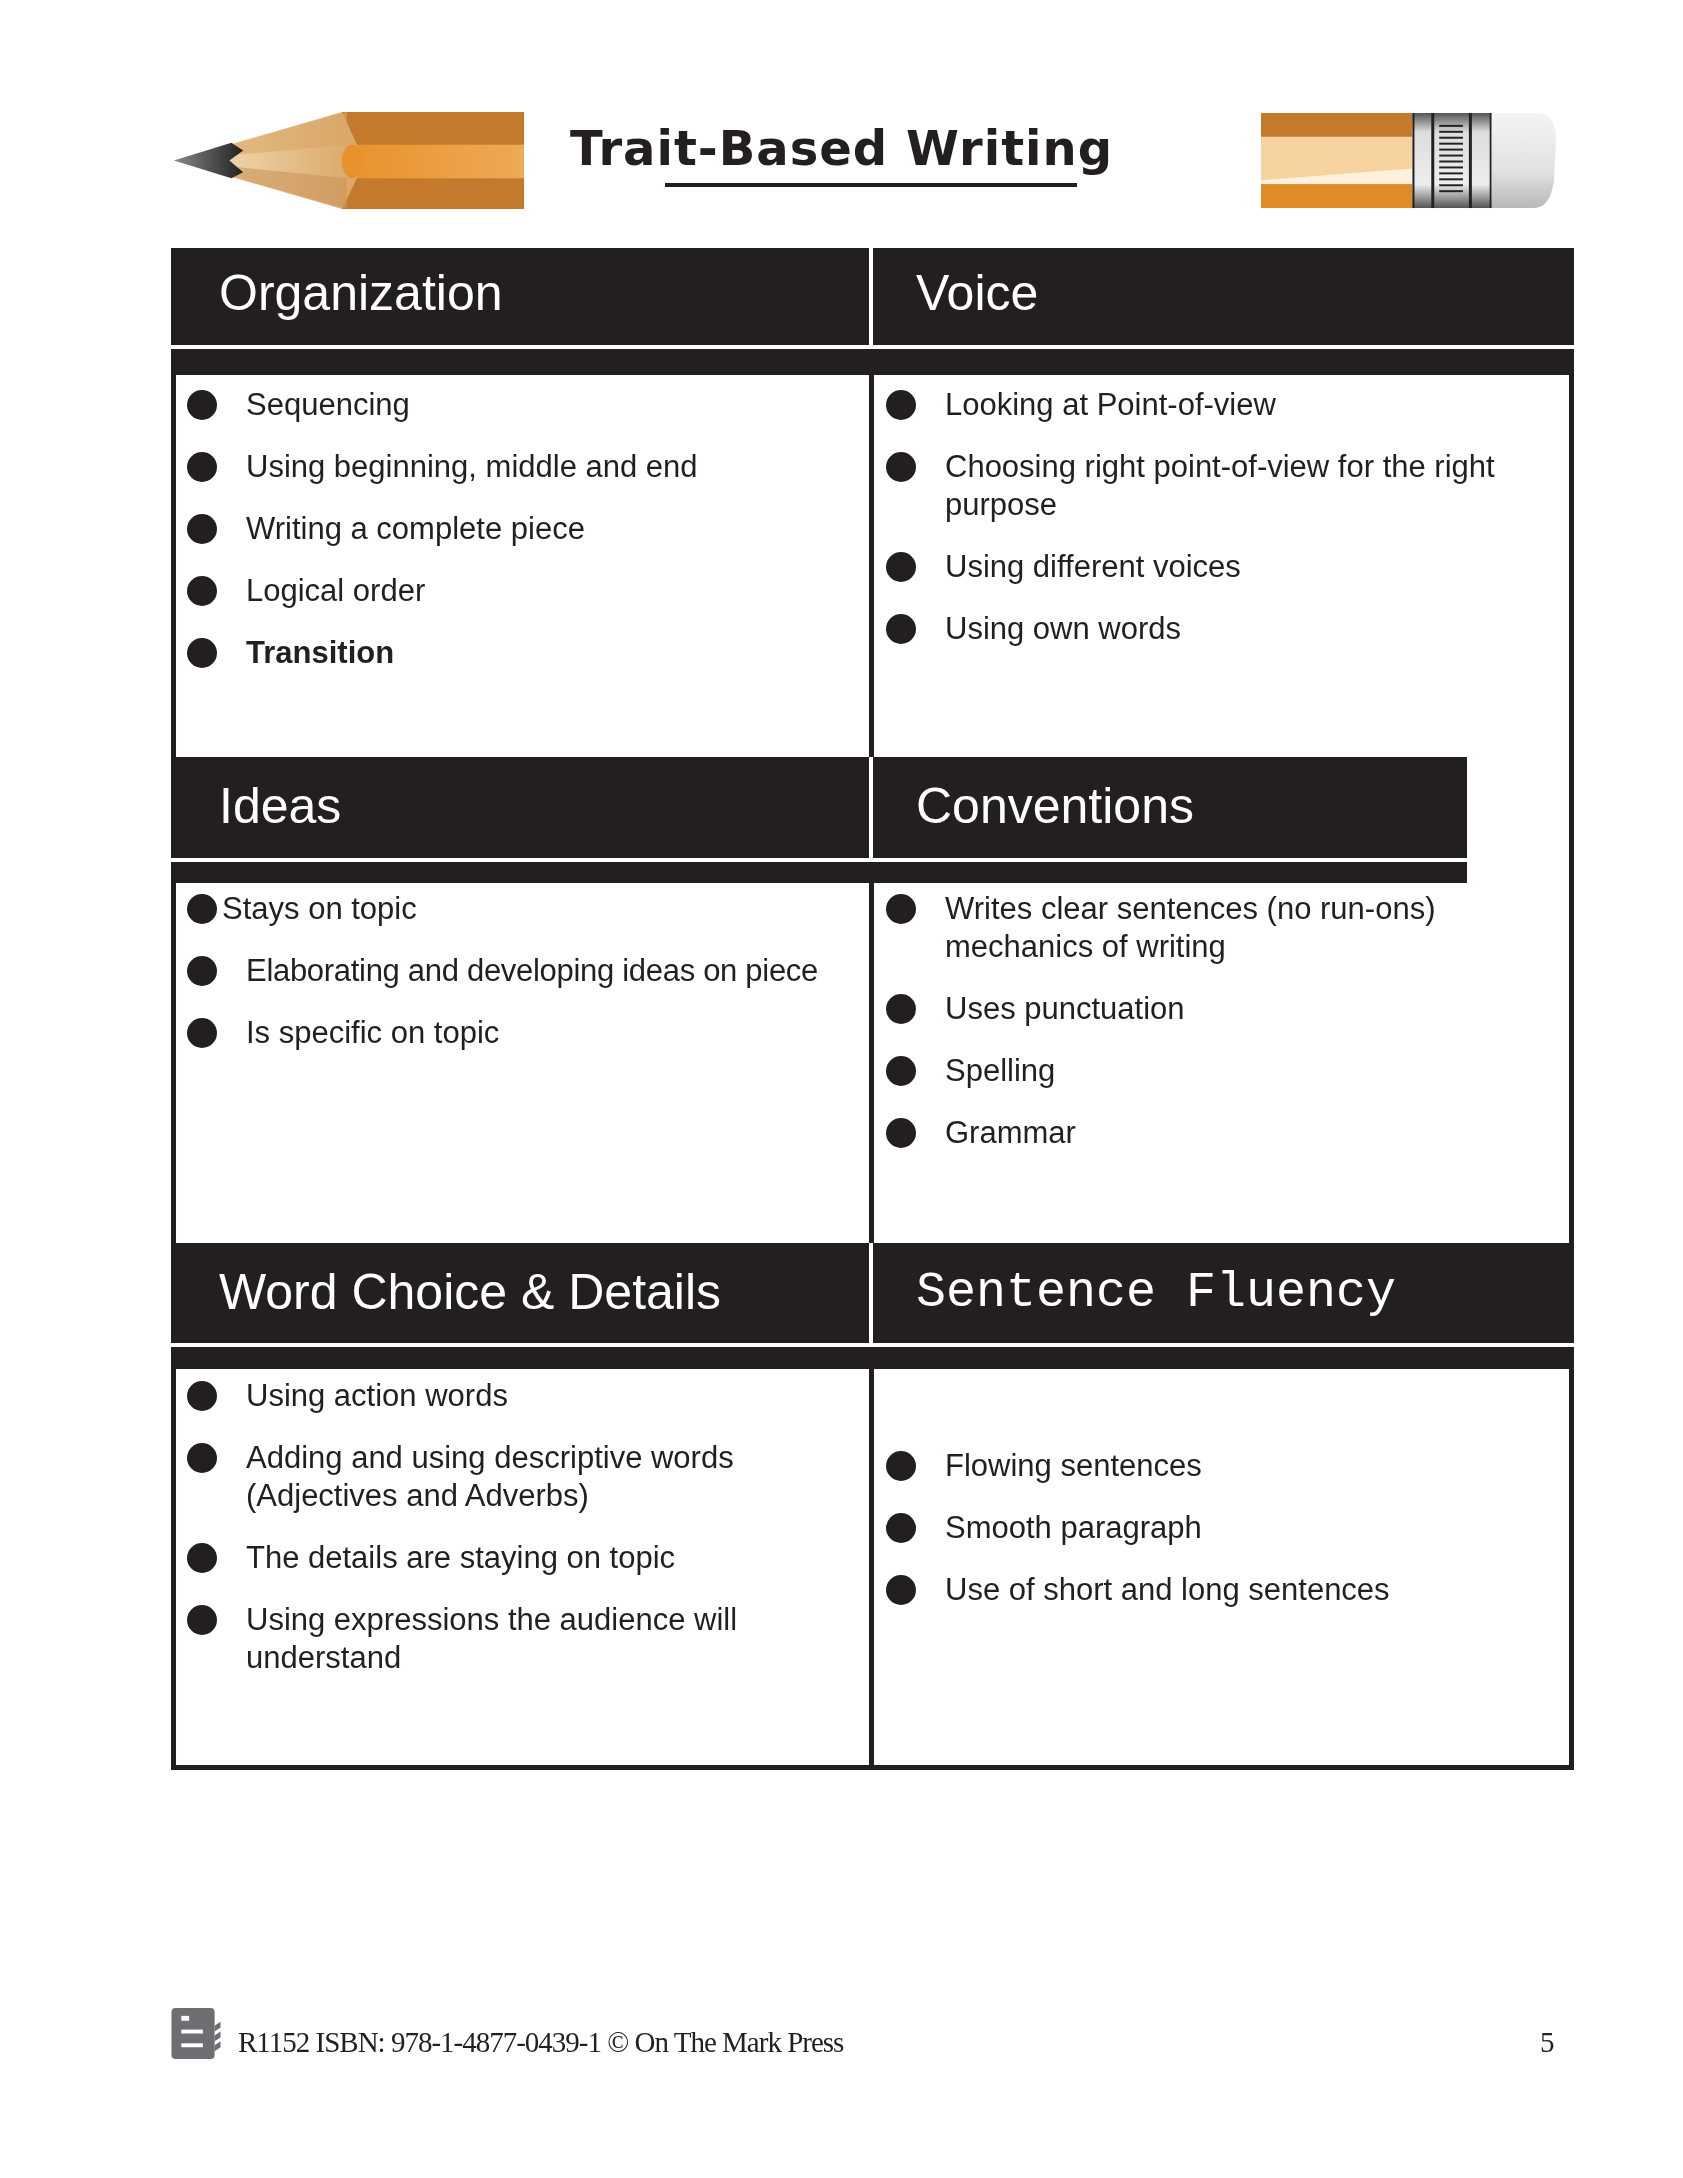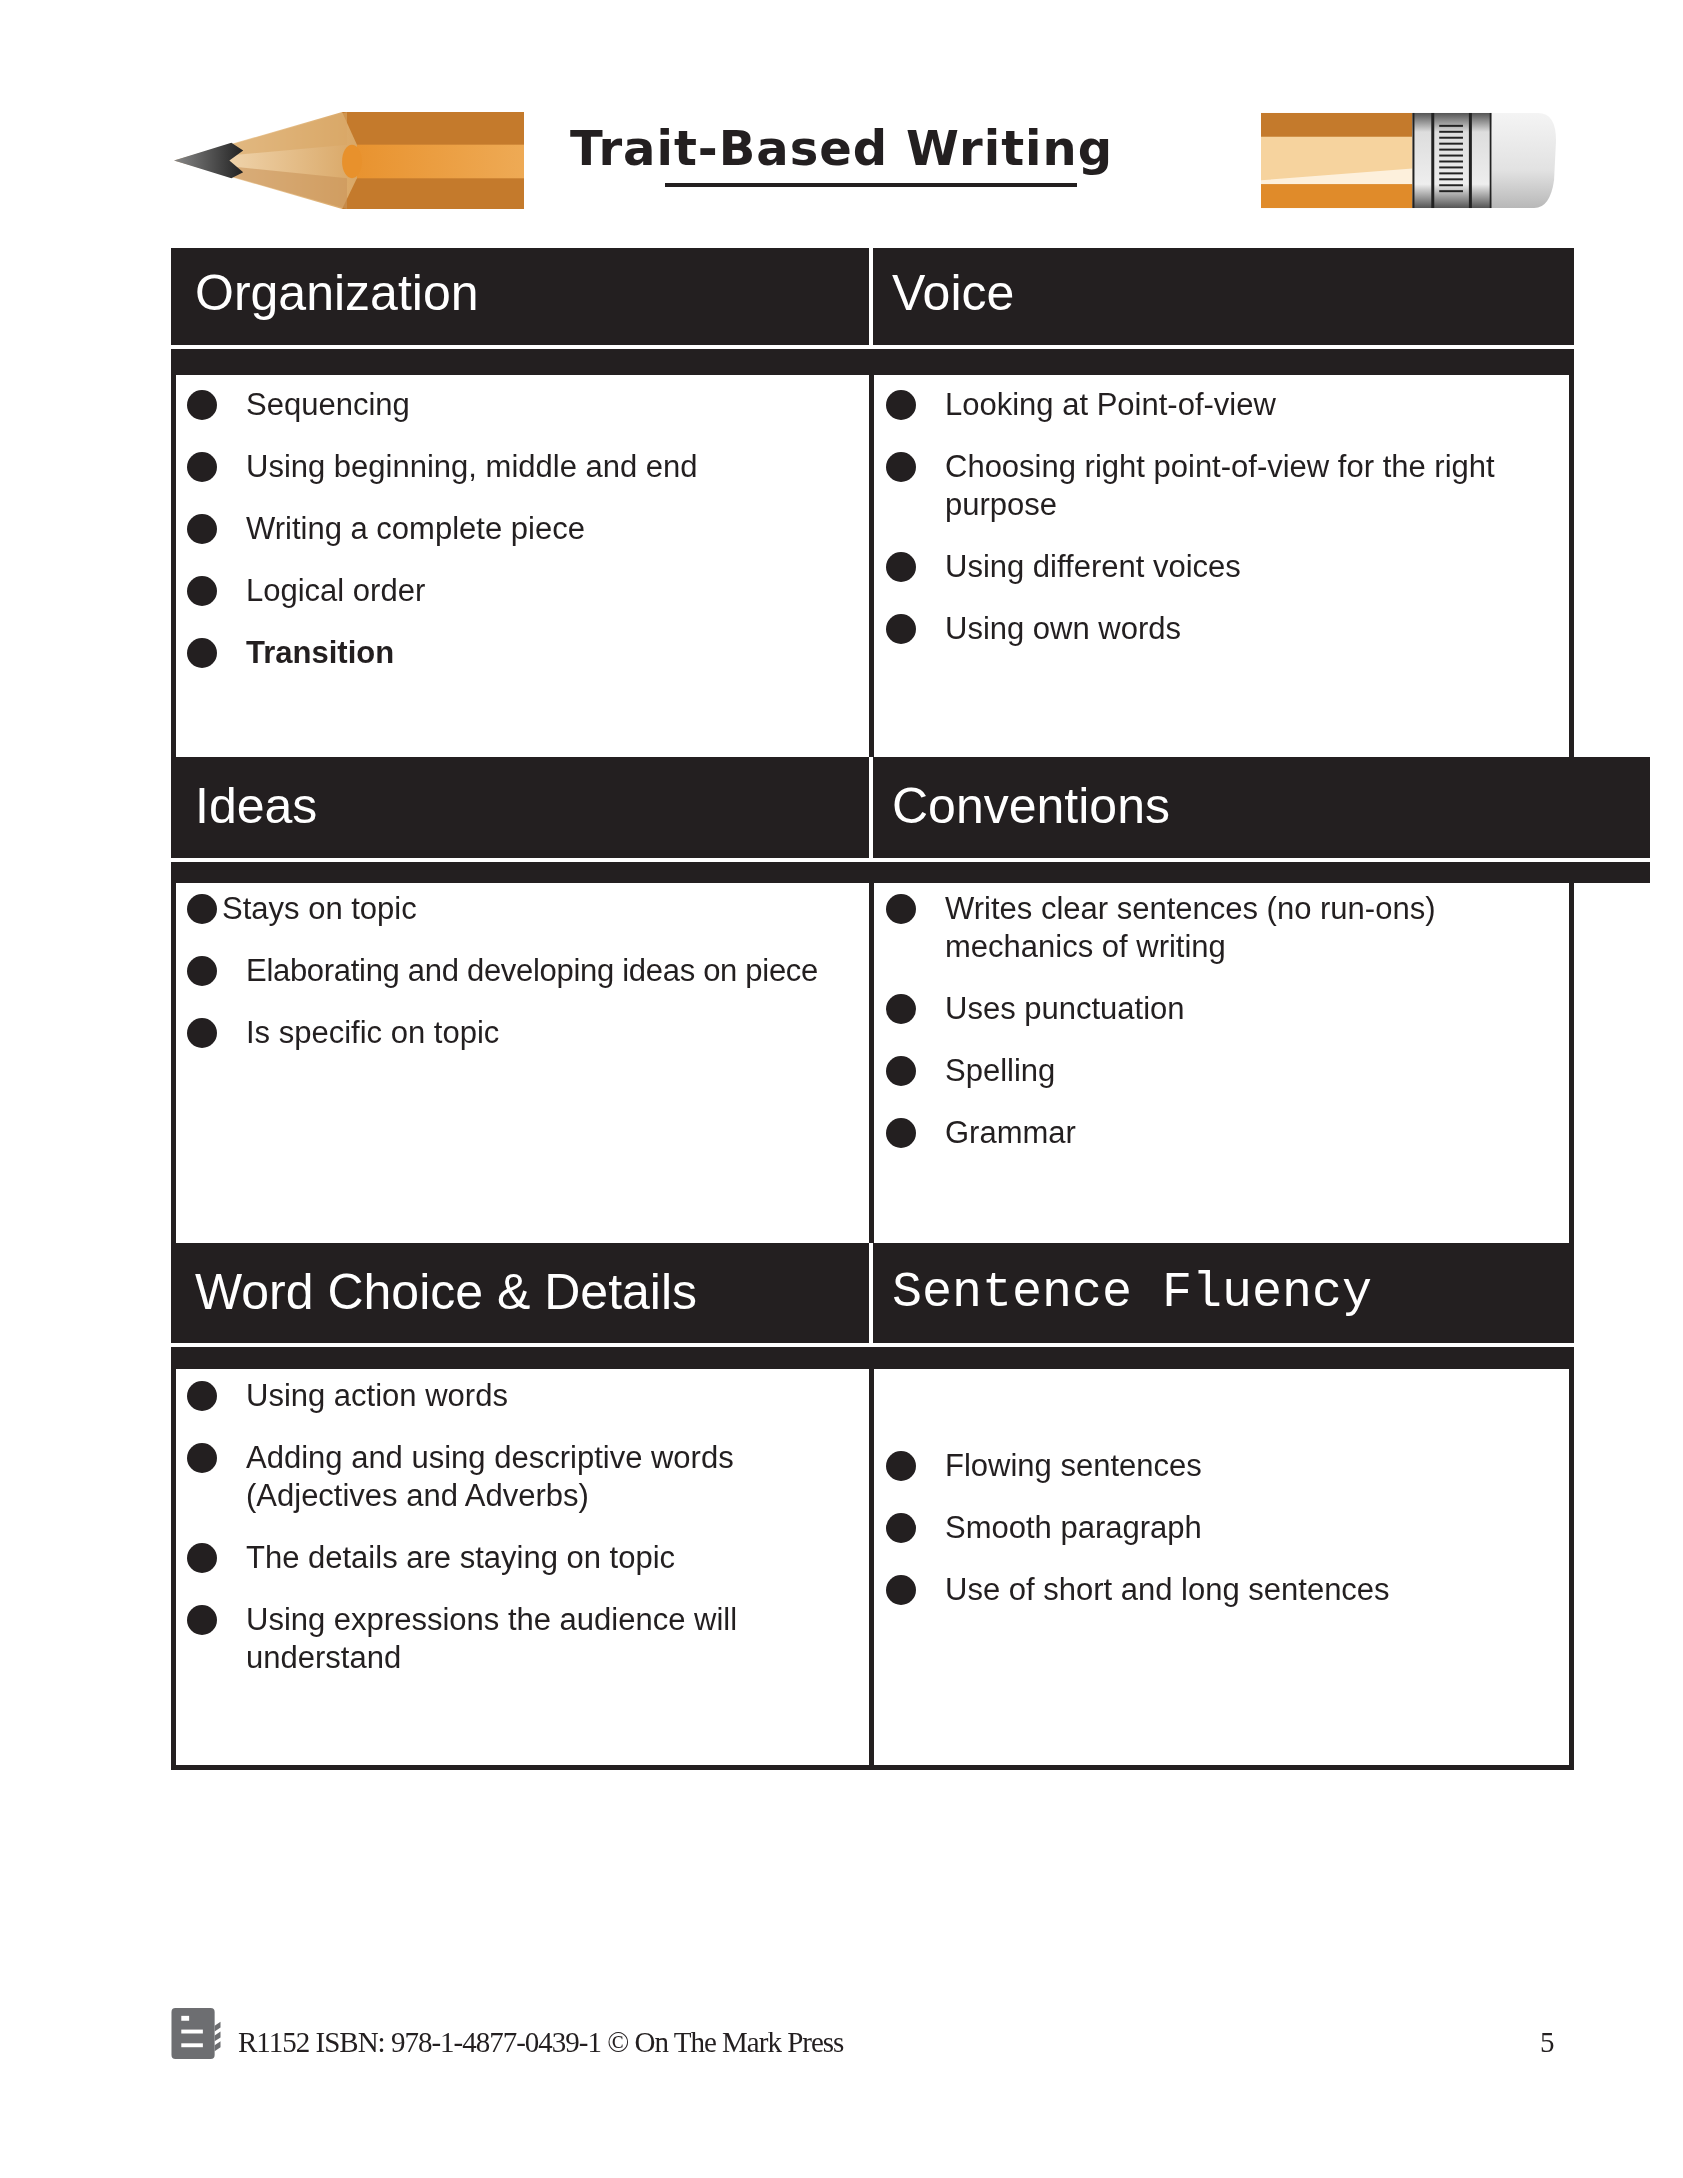--- a/index.html
+++ b/index.html
@@ -11,21 +11,21 @@
 
   
   .pencil-left { position:absolute; left:174px; top:111px; width:350px; height:99px; }
   .pencil-right { position:absolute; left:1261px; top:111px; width:297px; height:99px; }
 
   
   .grid { position:absolute; left:171px; top:248px; width:1403px; height:1522px; box-sizing:border-box; border:5px solid #231f20; background:#fff; }
   .divider { position:absolute; left:869px; top:248px; width:5px; height:1522px; background:#231f20; }
 
   .hdr { position:absolute; background:#231f20; }
-  .hdr .txt { position:absolute; color:#fff; font-size:50px; line-height:59px; white-space:nowrap; }
+  .hdr .txt { position:absolute; color:#fff; font-size:50px; line-height:59px; white-space:nowrap;margin-left:24px; }
   .hdr .wline { position:absolute; left:0; right:0; height:4px; background:#fff; }
   .hdr .gap { position:absolute; top:0; bottom:0; width:4px; background:#fff; }
 
   .cell { position:absolute; }
   .item { position:relative; padding-left:0; margin-bottom:24px; font-size:31px; line-height:38px; color:#231f20; }
   .bullet { position:absolute; width:30px; height:30px; border-radius:50%; background:#231f20; top:4px; }
   .item-text { display:block; }
 
   
   .footer-icon { position:absolute; left:171px; top:2008px; width:50px; height:51px; }
@@ -105,21 +105,21 @@
 <div class="grid"></div>
 <div class="divider"></div>
 
 <div class="hdr" style="left:171px; top:248px; width:1403px; height:127px;">
   <div class="wline" style="top:97px;"></div>
   <div class="gap" style="left:698px; height:97px;"></div>
   <div class="txt" style="left:24px; top:16px;">Organization</div>
   <div class="txt" style="left:721px; top:16px;">Voice</div>
 </div>
 
-<div class="hdr" style="left:171px; top:757px; width:1479px; height:126px;">
+<div class="hdr" style="left:171px; top:757px; width:1296px; height:126px;">
   <div class="wline" style="top:101px;"></div>
   <div class="gap" style="left:698px; height:101px;"></div>
   <div class="txt" style="left:24px; top:20px;">Ideas</div>
   <div class="txt" style="left:721px; top:20px;">Conventions</div>
 </div>
 
 <div class="hdr" style="left:171px; top:1243px; width:1403px; height:126px;">
   <div class="wline" style="top:100px;"></div>
   <div class="gap" style="left:698px; height:100px;"></div>
   <div class="txt" style="left:24px; top:20px;">Word Choice &amp; Details</div>

